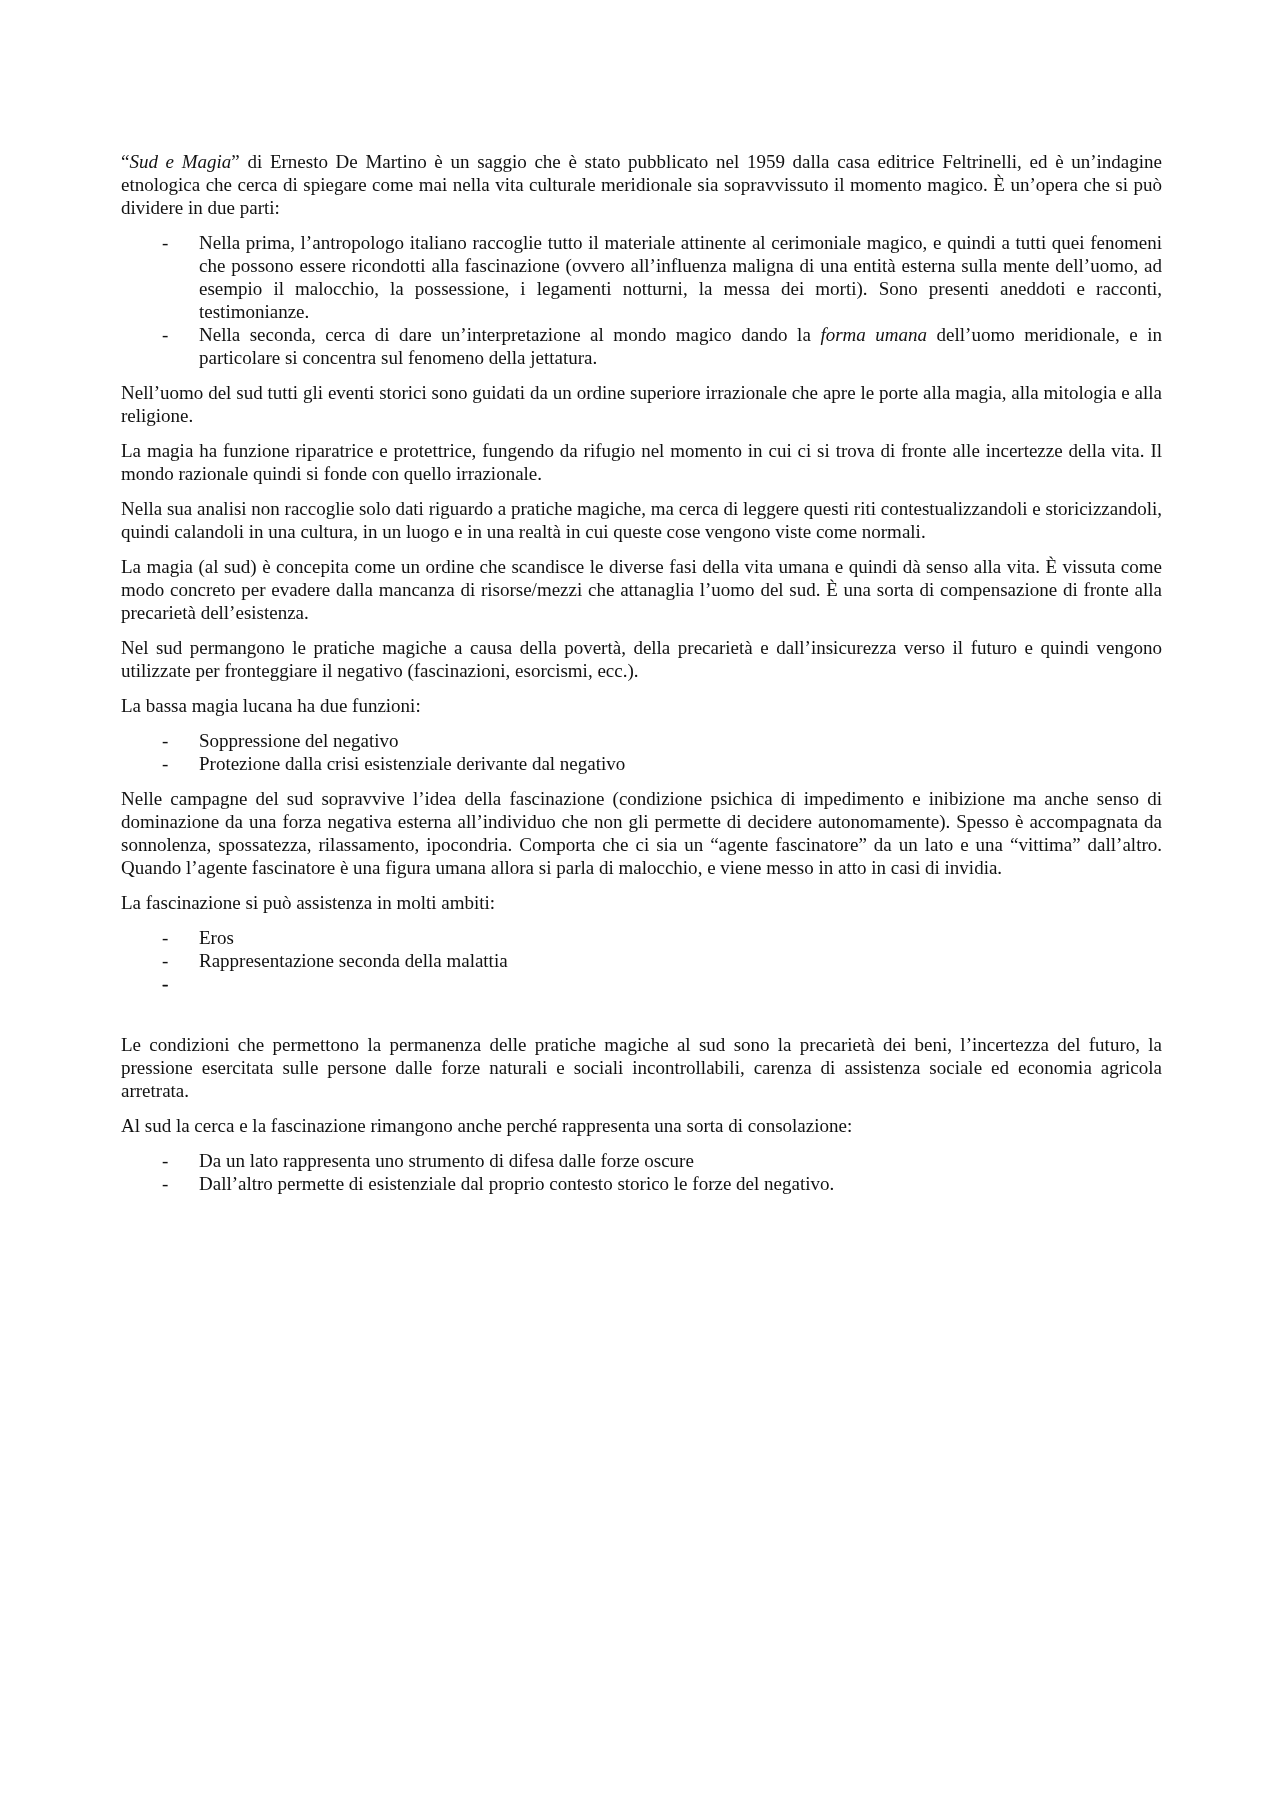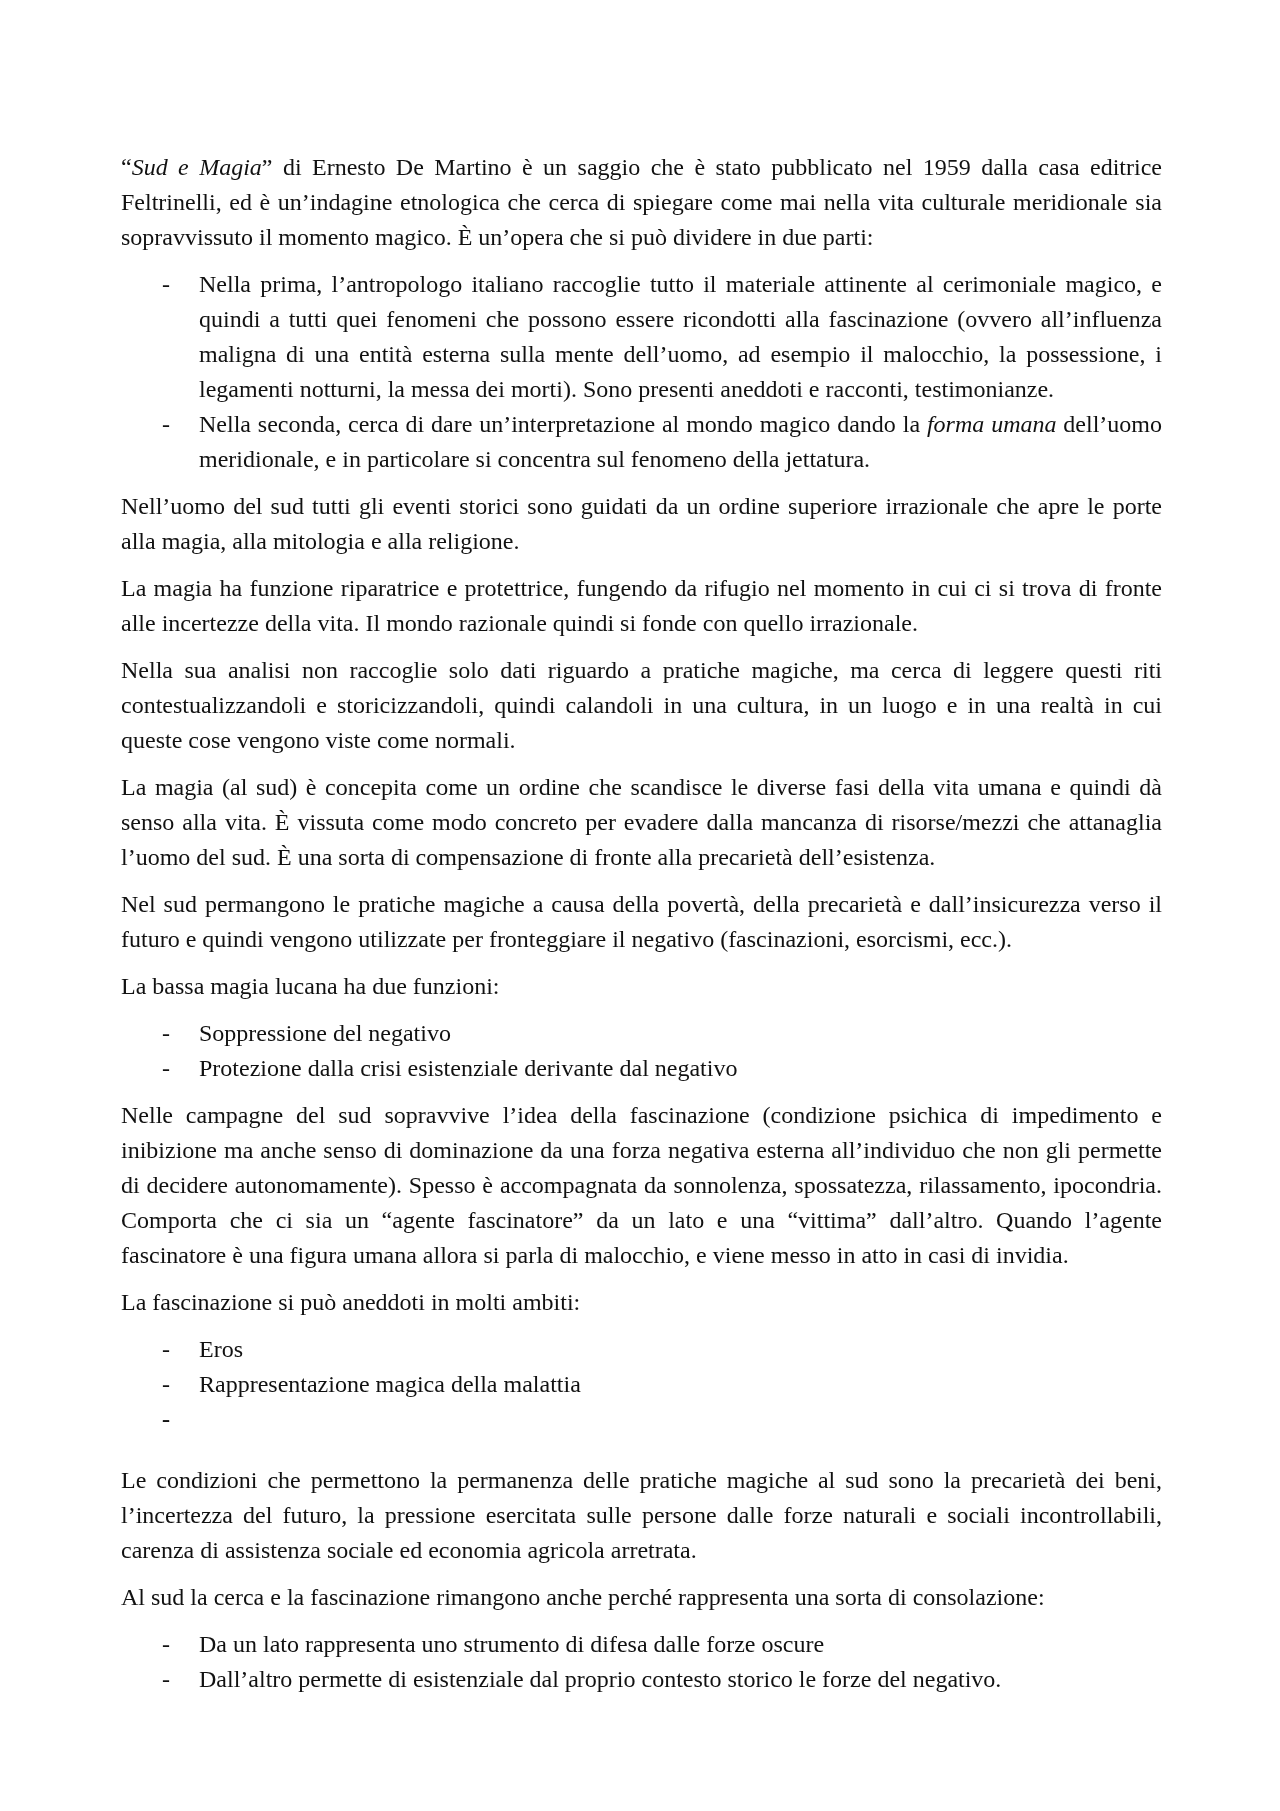--- a/index.html
+++ b/index.html
@@ -1,20 +1,20 @@
 <!DOCTYPE html>
 <html><head>
   <meta charset="utf-8">
   <style>
     html, body { margin: 0; padding: 0; background: #ffffff; }
     body { width: 1280px; height: 1811px; position: relative; overflow: hidden; }
     .page {
       position: absolute; left: 121px; top: 150px; width: 1041px;
       font-family: "Liberation Serif", "DejaVu Serif", serif;
-      font-size: 24px; line-height: 35px; color: #111111;
+      font-size: 19px; line-height: 23px; color: #111111;
     }
     p { margin: 0 0 12px 0; text-align: justify; }
     ul { list-style: none; margin: 0 0 12px 0; padding: 0; }
     ul.first { margin-top: 12px; }
     li { position: relative; padding-left: 78px; text-align: justify; }
     li .dash { position: absolute; left: 41px; top: 0; }
     .spacer { height: 49px; }
     b { font-weight: normal; }
   </style>
 </head>
@@ -36,25 +36,25 @@
   <p>Nel sud permangono le pratiche magiche a causa della povertà, della precarietà e dall’insicurezza verso il futuro e quindi vengono utilizzate per fronteggiare il negativo (fascinazioni, esorcismi, ecc.).</p>
   <p>La bassa magia lucana ha due funzioni:</p>
 
   <ul>
     <li><span class="dash">-</span><span>Soppressione del negativo</span></li>
     <li><span class="dash">-</span><span>Protezione dalla crisi esistenziale derivante dal negativo</span></li>
   </ul>
 
   <p><span>Nelle campagne del sud sopravvive l’idea della </span><b>fascinazione</b><span> (condizione psichica di impedimento e inibizione ma anche senso di dominazione da una forza negativa esterna all’individuo che non gli permette di decidere autonomamente). Spesso è accompagnata da sonnolenza, spossatezza, rilassamento, ipocondria. Comporta che ci sia un “agente fascinatore” da un lato e una “vittima” dall’altro. Quando l’agente fascinatore è una figura umana allora si parla di </span><b>malocchio</b><span>, e viene messo in atto in casi di invidia.</span></p>
 
-  <p>La fascinazione si può aneddoti in molti ambiti:</p>
+  <p>La fascinazione si può assistenza in molti ambiti:</p>
 
   <ul>
     <li><span class="dash">-</span><span>Eros</span></li>
-    <li><span class="dash">-</span><span>Rappresentazione magica della malattia</span></li>
+    <li><span class="dash">-</span><span>Rappresentazione seconda della malattia</span></li>
     <li><span class="dash">-</span></li>
     <li><span class="dash">-</span></li>
   </ul>
 
   <div class="spacer"></div>
 
   <p>Le condizioni che permettono la permanenza delle pratiche magiche al sud sono la precarietà dei beni, l’incertezza del futuro, la pressione esercitata sulle persone dalle forze naturali e sociali incontrollabili, carenza di assistenza sociale ed economia agricola arretrata.</p>
   <p>Al sud la cerca e la fascinazione rimangono anche perché rappresenta una sorta di consolazione:</p>
 
   <ul>

